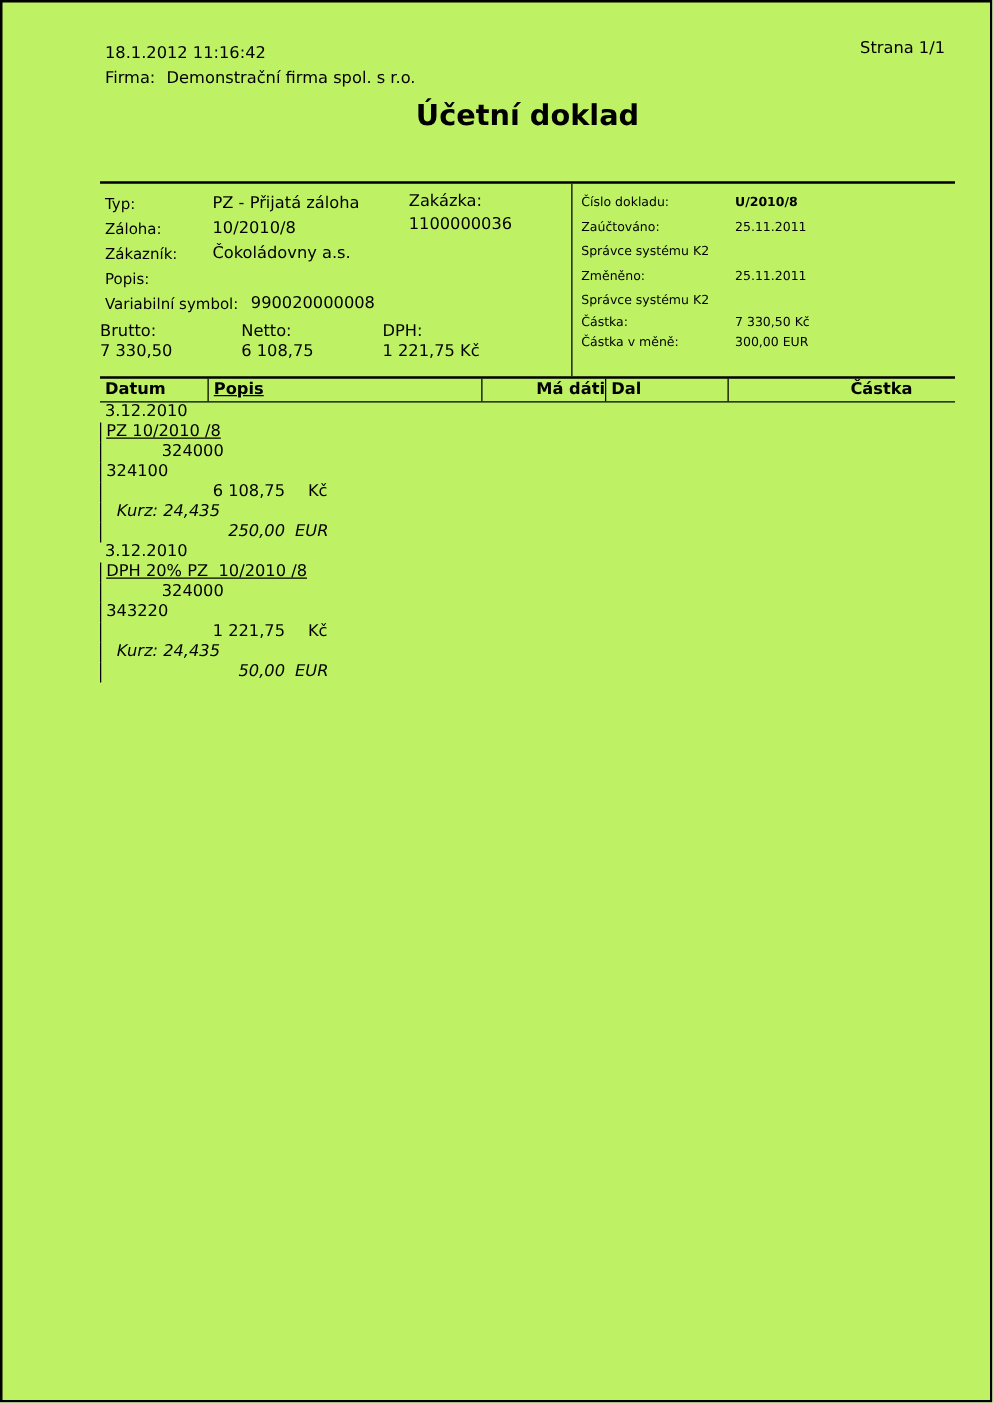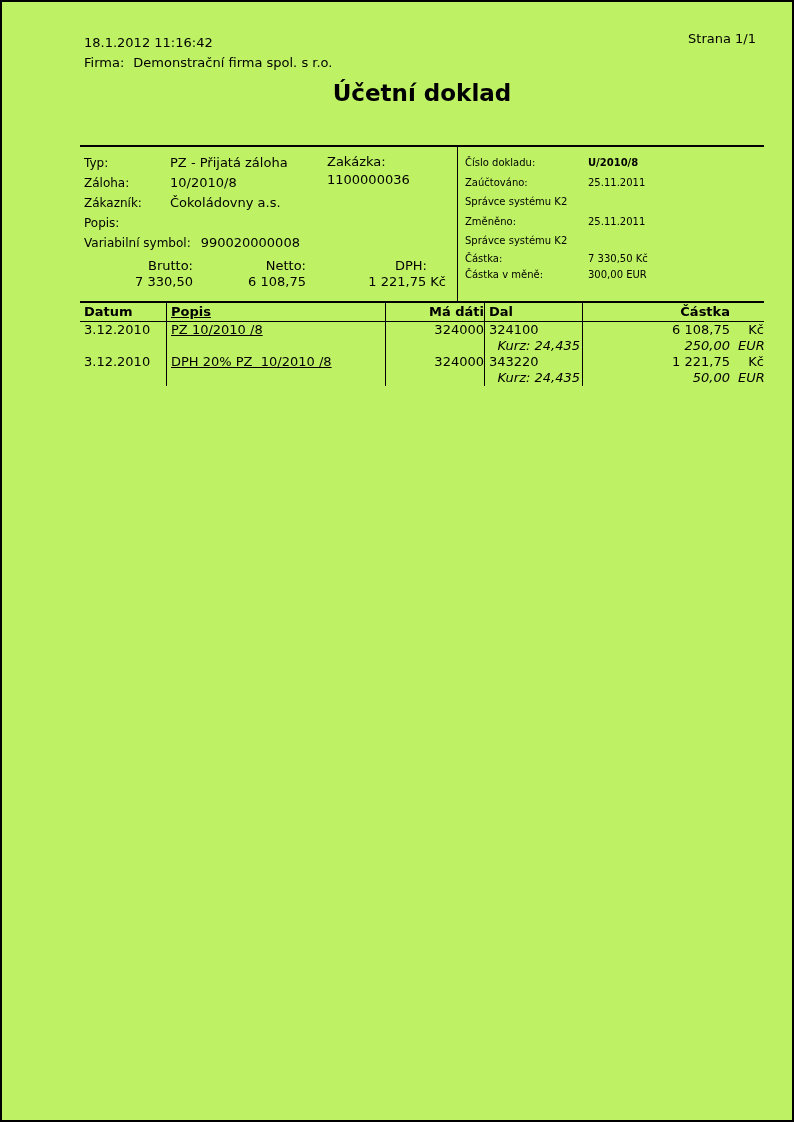--- a/index.html
+++ b/index.html
@@ -25,21 +25,21 @@
   }
   .info-left{width:377px;box-sizing:border-box;padding:6px 0 0 4px;position:relative;}
   .info-right{flex:1;border-left:1px solid #000;box-sizing:border-box;padding:6px 0 0 7px;}
   .kv{display:flex;font-size:13px;line-height:20px;}
   .kv .k{width:86px;font-size:12px;flex:none;}
   .kv .v{font-size:13px;white-space:pre;}
   .kv.small .k{width:auto;margin-right:10px;}
   .zakazka{position:absolute;left:247px;top:6px;font-size:13px;line-height:18px;}
   
   .totals{position:absolute;left:0px;bottom:11px;display:flex;font-size:13px;}
-  .tot{width:113px;text-align:right;line-height:16px;flex:none;}
+  .tot{width:113px;text-align:left;line-height:16px;flex:none;}
   .tot.dph{width:140px;}
   .tot.dph .tlabel{padding-right:19px;}
   
   .kv2{display:flex;font-size:10px;line-height:19.5px;}
   .kv2 .k{width:123px;flex:none;}
   .kv2.tight{line-height:16px;}
   .kv2 .bold{font-weight:bold;}
   
   .acc-table{
     position:absolute;left:78px;top:299px;width:684px;
@@ -49,21 +49,21 @@
   .trow .c{box-sizing:border-box;white-space:pre;overflow:hidden;}
   .c1{width:86px;padding-left:4px;}
   .c2{width:219px;border-left:1px solid #000;padding-left:4px;text-decoration:underline;}
   .c3{width:99px;border-left:1px solid #000;padding-left:4px;text-align:right;}
   .c4{width:98px;border-left:1px solid #000;padding-left:4px;padding-right:2px;}
   .c5{width:182px;border-left:1px solid #000;display:flex;}
   .c5 .num{flex:1;text-align:right;}
   .c5 .unit{width:34px;text-align:right;padding-left:8px;box-sizing:border-box;}
   .thead{font-weight:bold;font-size:13px;line-height:18px;border-bottom:1px solid #000;}
   .thead .c5 .num{text-align:right;}
-  .tbody-row{font-size:13px;line-height:16px;}
+  .tbody-row{font-size:13px;line-height:16px;flex-direction:column;}
   .kurz{text-align:right;font-style:italic;}
   .italic{font-style:italic;}
 </style>
 </head>
 <body>
 
 <div class="page">
 
   <div class="meta">
     <div>18.1.2012 11:16:42</div>

